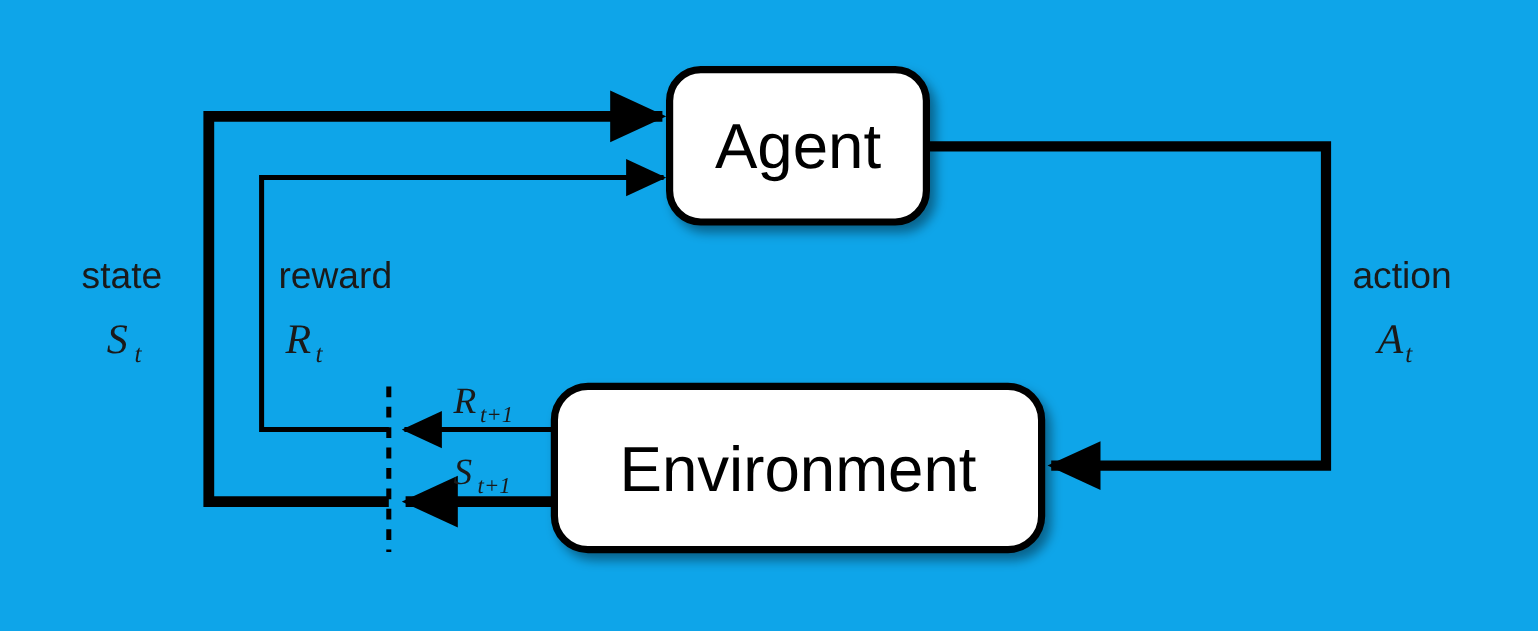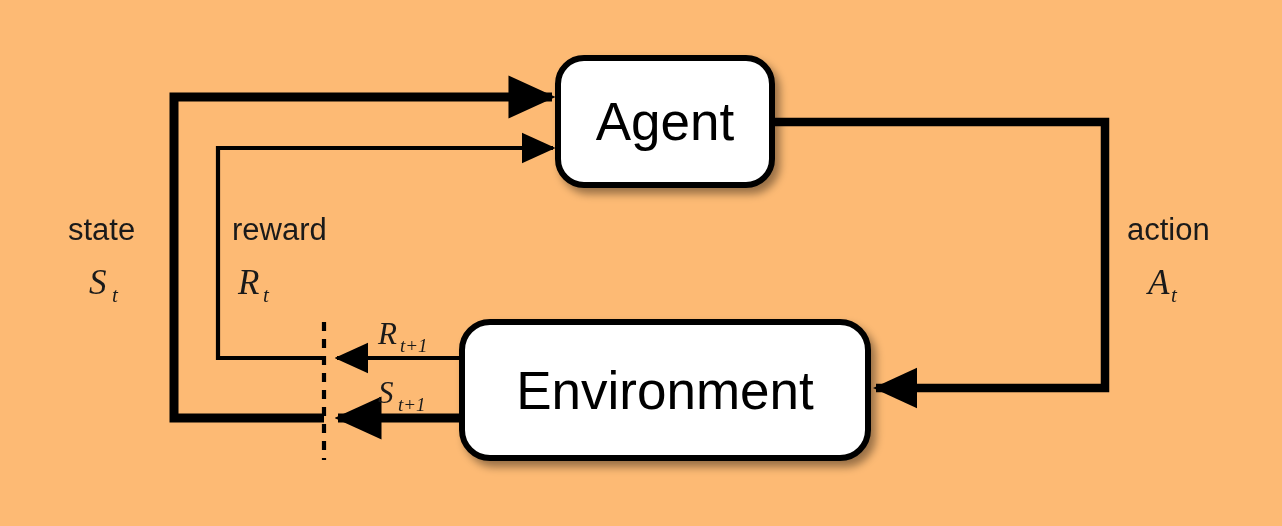--- a/index.html
+++ b/index.html
@@ -9,21 +9,21 @@
     background: #ffffff;
   }
   body {
     font-family: "Liberation Sans", sans-serif;
     -webkit-font-smoothing: antialiased;
   }
   #diagram-root {
     position: relative;
     width: 1282px;
     height: 526px;
-    background: #fdba74;
+    background: #0ea5e9;
     overflow: hidden;
   }
   #diagram-svg {
     position: absolute;
     left: 0;
     top: 0;
     width: 1282px;
     height: 526px;
     display: block;
   }

